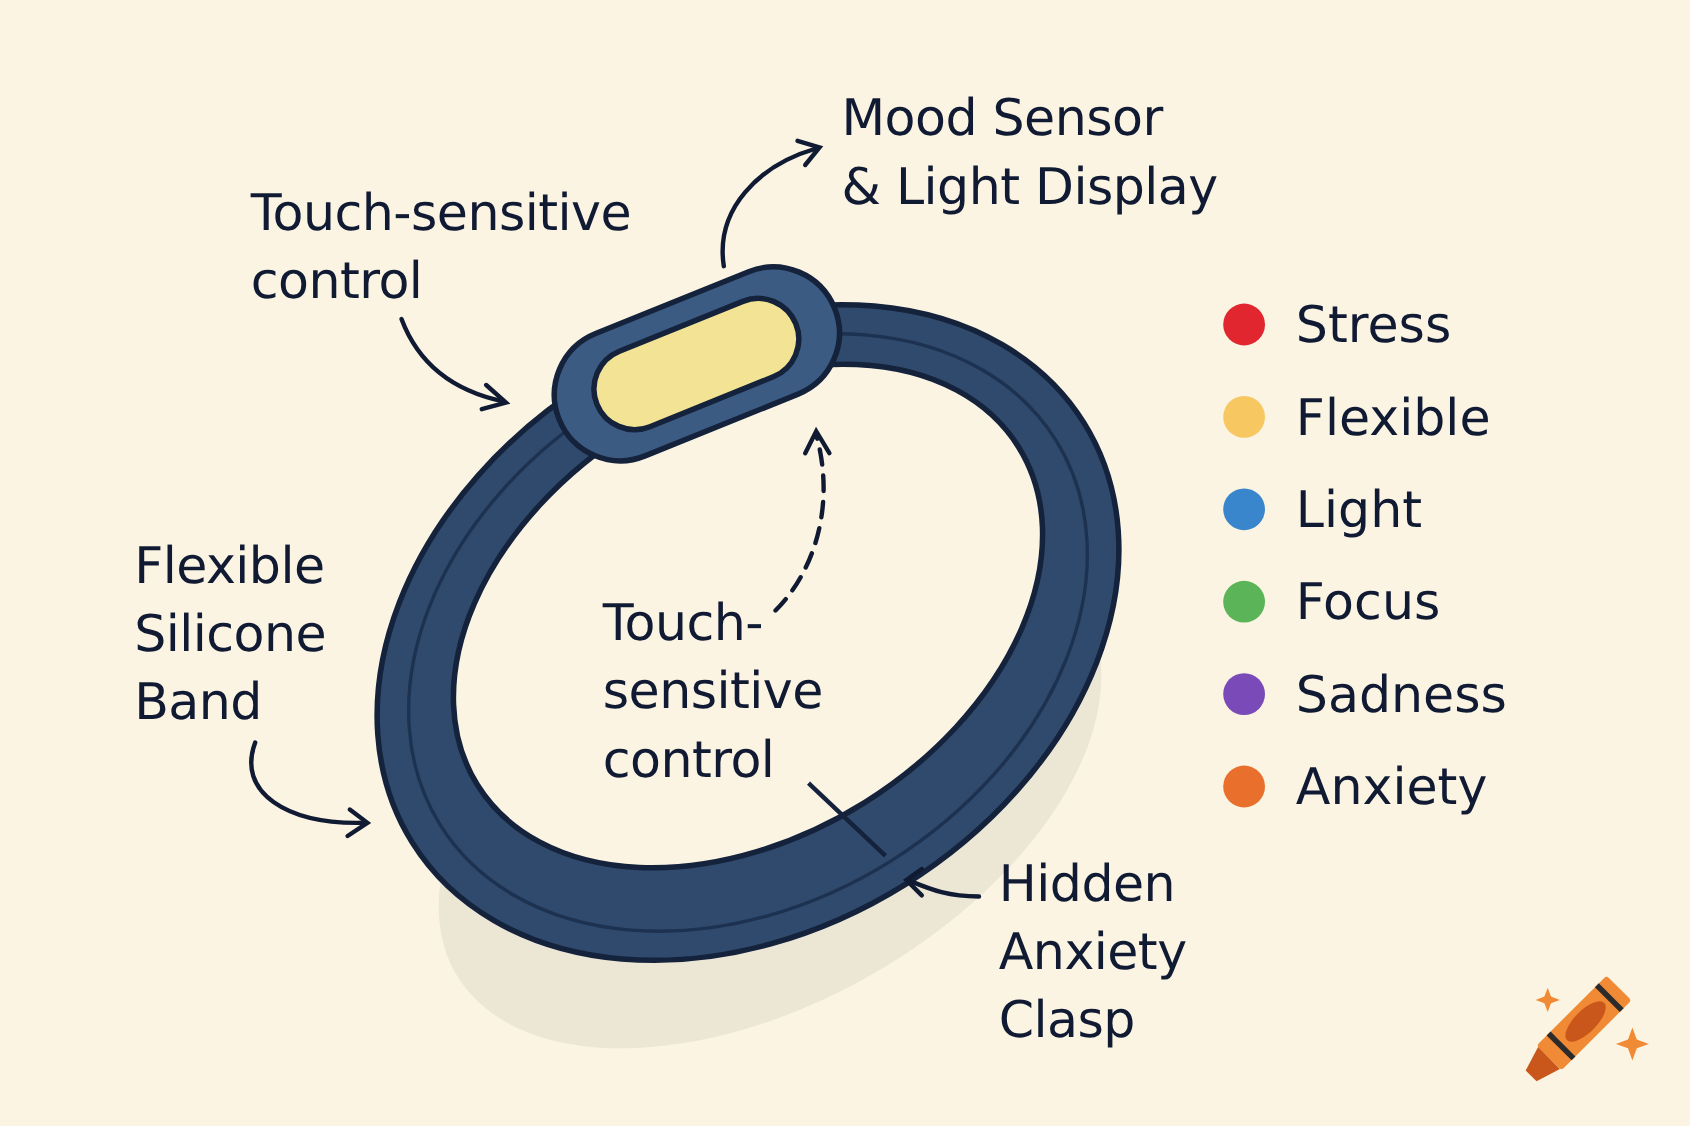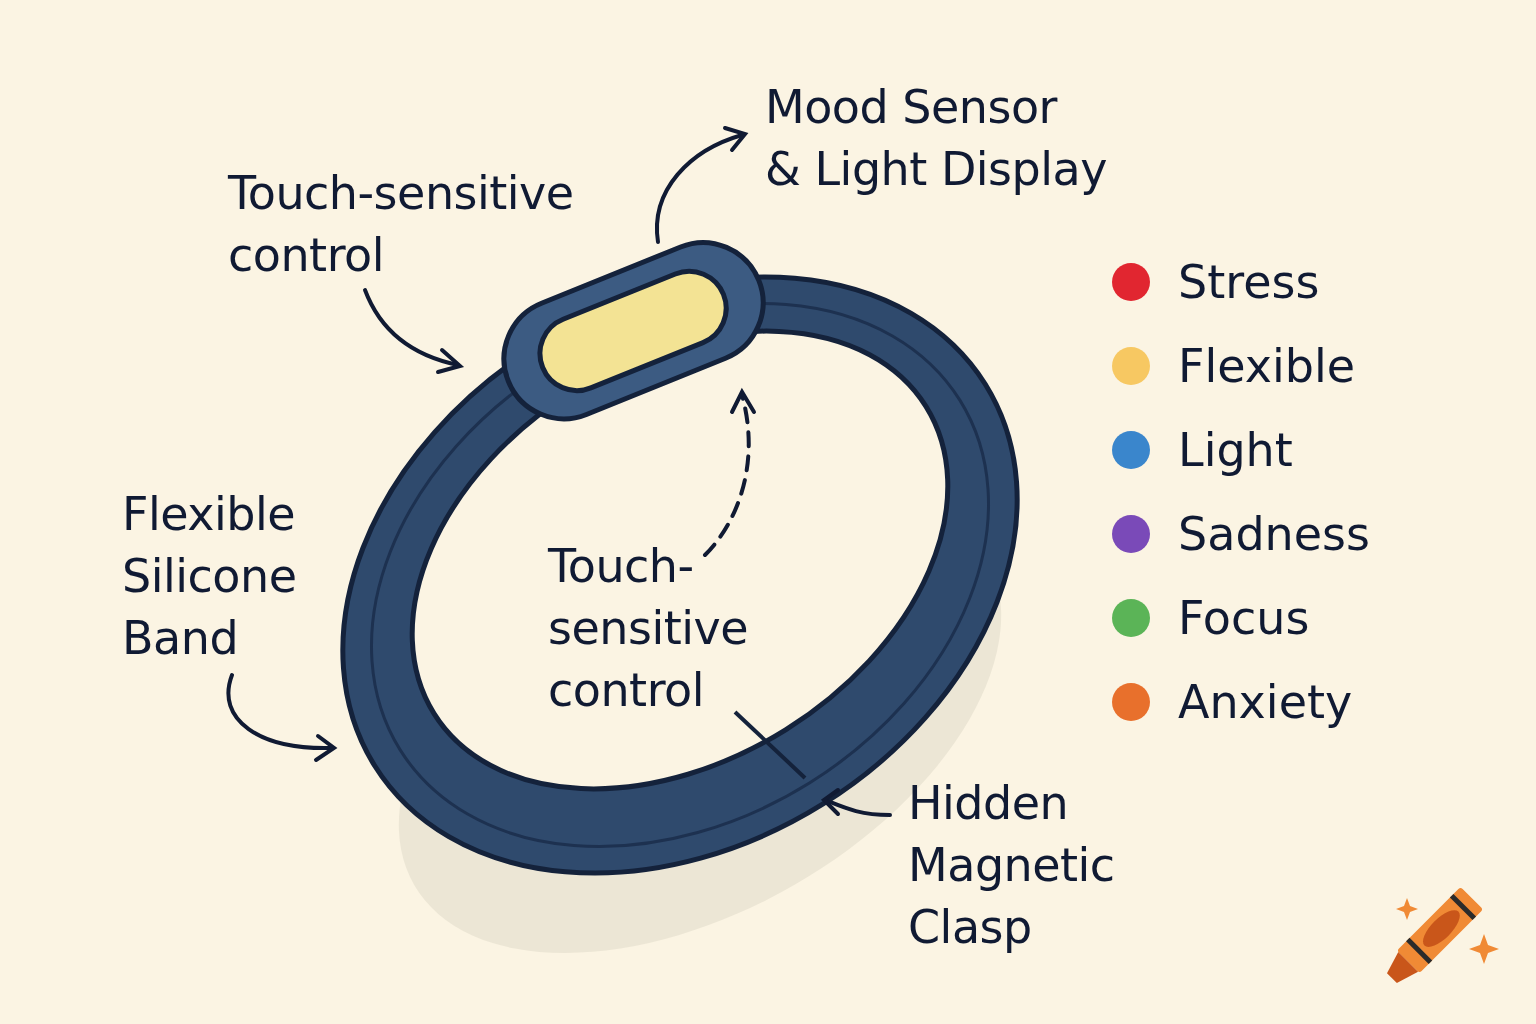--- a/index.html
+++ b/index.html
@@ -1,19 +1,19 @@
 <!DOCTYPE html>
 <html><head>
 <meta charset="utf-8">
 <style>
   html,body{margin:0;padding:0;}
   body{width:1536px;height:1024px;background:#fbf4e3;position:relative;overflow:hidden;font-family:"DejaVu Sans","Liberation Sans",sans-serif;color:#101a33;}
   .lbl{position:absolute;font-size:46px;line-height:62px;letter-spacing:-0.5px;white-space:pre-line;}
   svg.band{position:absolute;left:0;top:0;}
-  .legend{position:absolute;left:1112px;top:240px;text-align:center;}
+  .legend{position:absolute;left:1112px;top:253px;text-align:center;}
   .legend-item{display:flex;align-items:center;height:84px;}
   .dot{width:38px;height:38px;border-radius:50%;margin-right:28px;}
   .legend-label{font-size:46px;}
 </style>
 </head>
 <body>
 
 <svg class="band" width="1536" height="1024">
 
   <ellipse cx="700" cy="720" rx="330" ry="190" fill="#e6dfcf" opacity="0.7" transform="rotate(-30 700 720)"></ellipse>
@@ -59,41 +59,41 @@
 &amp; Light Display</div>
 <div class="lbl" style="left:228px;top:162px;">Touch-sensitive
 control</div>
 <div class="lbl" style="left:548px;top:535px;">Touch-
 sensitive
 control</div>
 <div class="lbl" style="left:122px;top:483px;">Flexible
 Silicone
 Band</div>
 <div class="lbl" style="left:908px;top:772px;">Hidden
-Magnetic
+Anxiety
 Clasp</div>
 
 <div class="legend">
   <div class="legend-item">
     <span class="dot" style="background:#e12630"></span>
     <span class="legend-label">Stress</span>
   </div>
   <div class="legend-item">
     <span class="dot" style="background:#f7c862"></span>
     <span class="legend-label">Flexible</span>
   </div>
   <div class="legend-item">
     <span class="dot" style="background:#3a86cc"></span>
     <span class="legend-label">Light</span>
   </div>
   <div class="legend-item">
+    <span class="dot" style="background:#5bb457"></span>
+    <span class="legend-label">Focus</span>
+  </div>
+  <div class="legend-item">
     <span class="dot" style="background:#7a4ab8"></span>
     <span class="legend-label">Sadness</span>
-  </div>
-  <div class="legend-item">
-    <span class="dot" style="background:#5bb457"></span>
-    <span class="legend-label">Focus</span>
   </div>
   <div class="legend-item">
     <span class="dot" style="background:#e8702c"></span>
     <span class="legend-label">Anxiety</span>
   </div>
 </div>
 
 </body></html>

